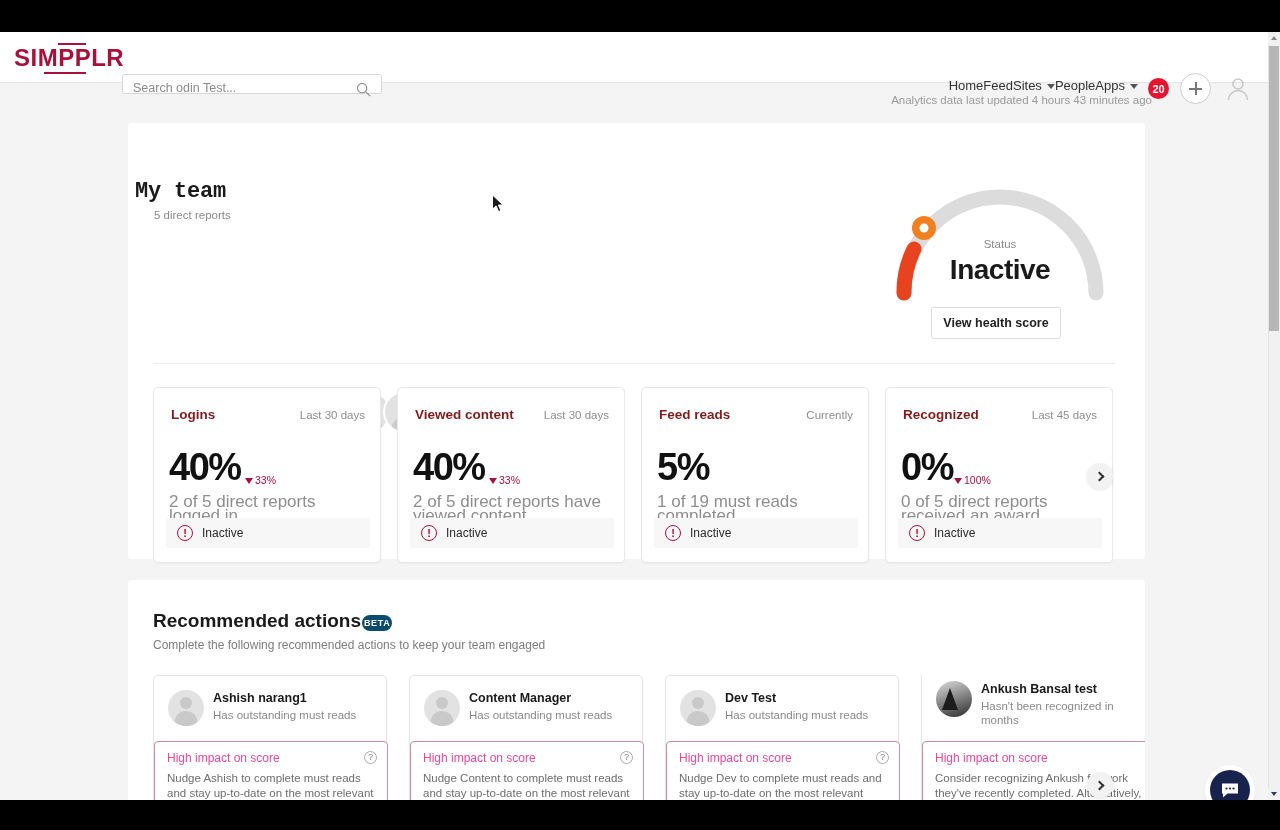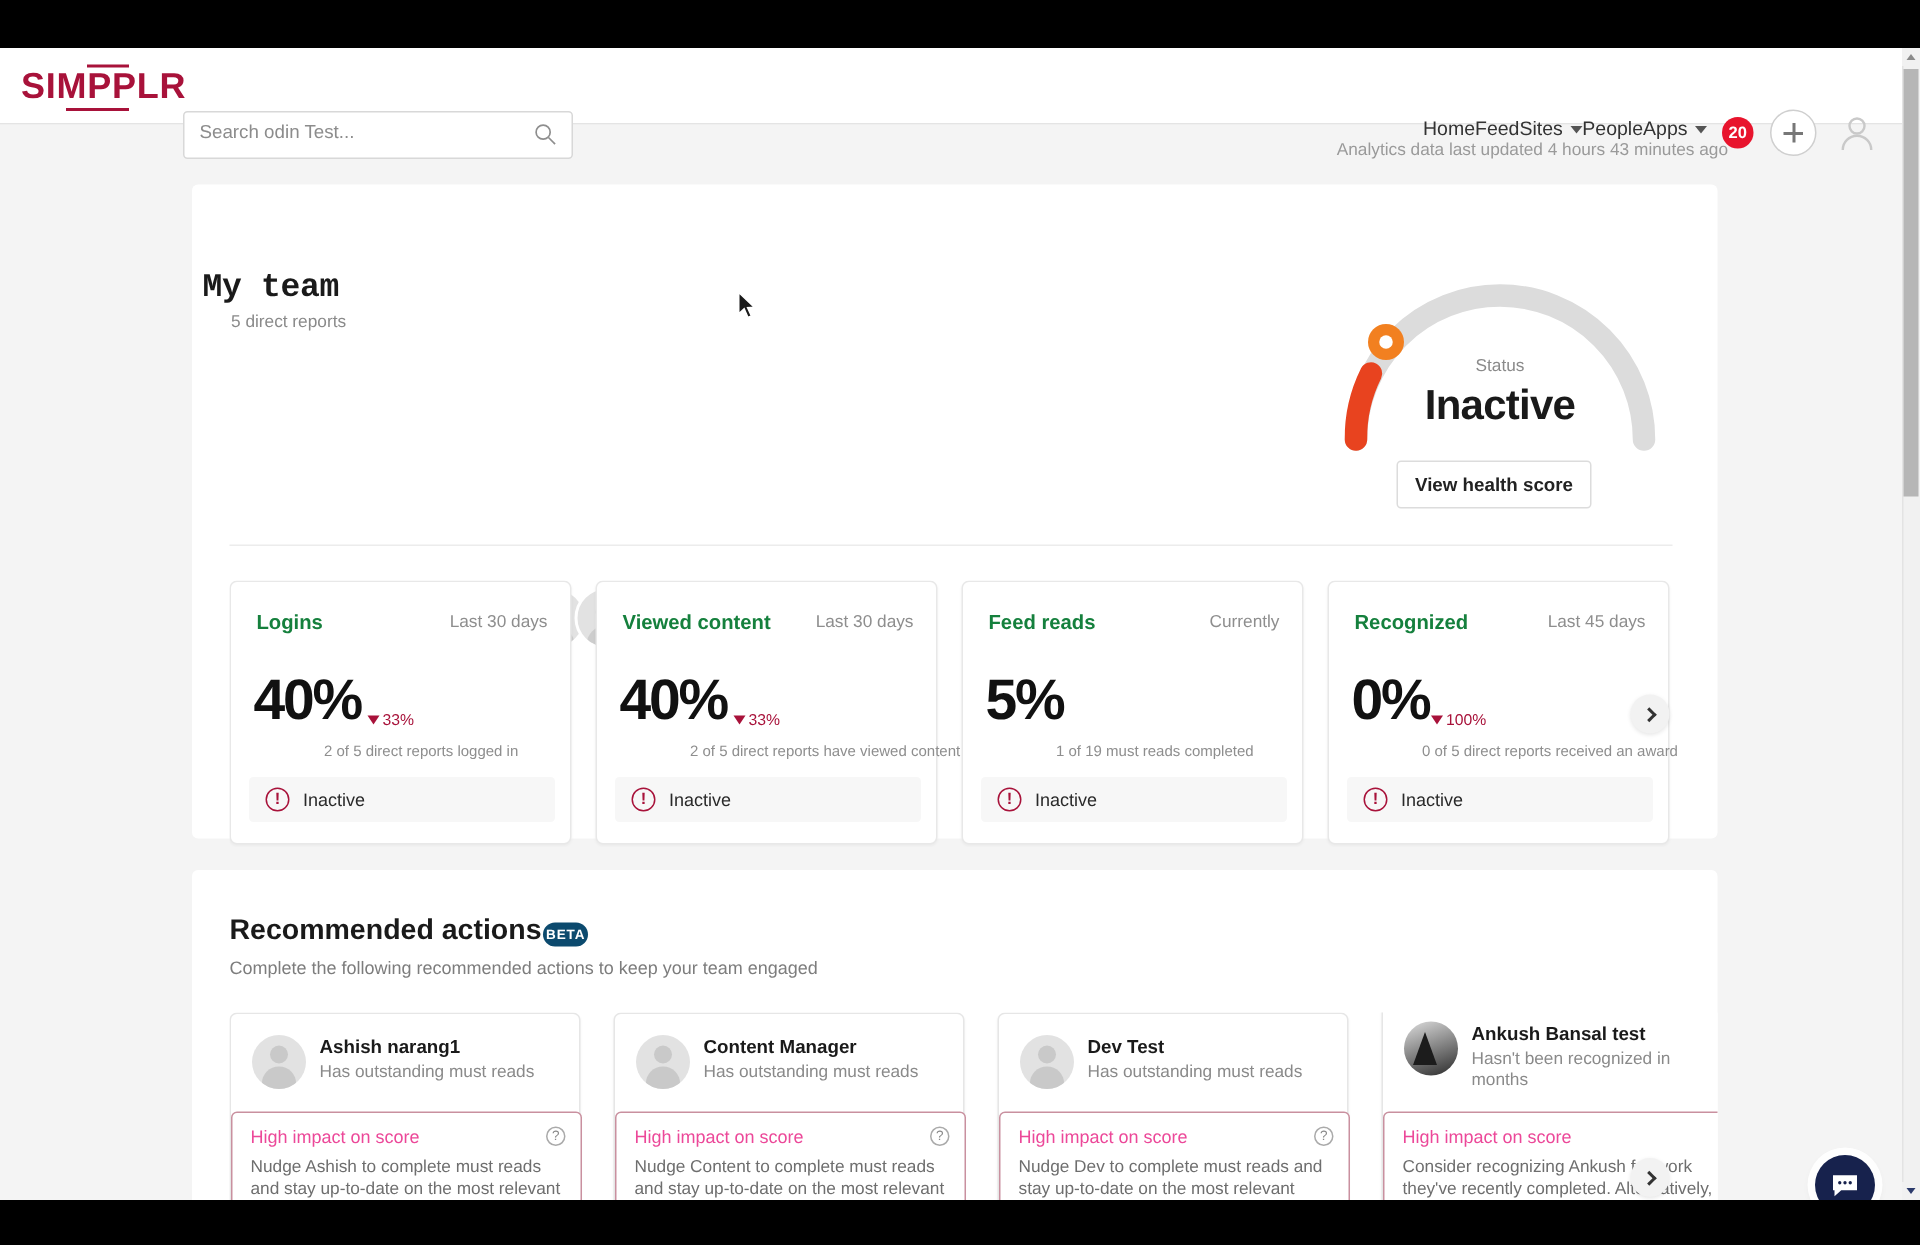--- a/index.html
+++ b/index.html
@@ -36,21 +36,21 @@
     font-family: "Liberation Sans", sans-serif;
   }
   #logo .bar-top, #logo .bar-bot {
     position: absolute; background: #a8123a; height: 2px;
   }
   #logo .bar-top { left: 44px; top: -1px; width: 28px; }
   #logo .bar-bot { left: 30px; top: 28px; width: 42px; }
 
   #search-box {
     position: absolute; left: 122px; top: 42px;
-    width: 260px; height: 32px;
+    width: 260px; height: 20px;
     border: 1px solid #d8d8d8; border-radius: 3px;
     background: #fff;
   }
   #search-input {
     position: absolute; left: 10px; top: 6px;
     border: none; outline: none; width: 200px;
     font-size: 12.5px; color: #555;
     font-family: "Liberation Sans", sans-serif;
     background: transparent;
   }
@@ -192,21 +192,21 @@
   }
   .stat-card {
     position: absolute; top: 0;
     width: 228px; height: 176px;
     background: #fff;
     border: 1px solid #e8e8e8; border-radius: 5px;
     box-shadow: 0 1px 2px rgba(0,0,0,0.04);
   }
   .stat-title {
     position: absolute; left: 17px; top: 19px;
-    font-size: 13.5px; font-weight: 700; color: #15803d;
+    font-size: 13.5px; font-weight: 700; color: #7f1d1d;
   }
   .stat-period {
     position: absolute; right: 15px; top: 21px;
     font-size: 11.5px; color: #8e8e8e; white-space: nowrap;
   }
   .stat-value {
     position: absolute; left: 15px; top: 58px;
     font-size: 38px; font-weight: 700; color: #111;
     letter-spacing: -1.5px;
   }
@@ -214,21 +214,21 @@
     position: absolute; top: 86px;
     font-size: 10.5px; color: #a8123a; white-space: nowrap;
   }
   .stat-delta .tri {
     display: inline-block; width: 0; height: 0;
     border-left: 4px solid transparent; border-right: 4px solid transparent;
     border-top: 6px solid #a8123a; margin-right: 2px;
   }
   .stat-desc {
     position: absolute; left: 15px; top: 107px; width: 198px;
-    font-size: 10px; color: #8e8e8e; line-height: 14px; margin-left: 47px;
+    font-size: 17px; color: #8e8e8e; line-height: 14px;
   }
   .stat-badge {
     position: absolute; left: 12px; bottom: 14px;
     width: 204px; height: 30px;
     background: #f7f7f7; border-radius: 3px;
     display: flex; align-items: center; gap: 9px; padding-left: 11px;
   }
   .badge-ico {
     width: 16px; height: 16px; border-radius: 50%;
     border: 1.3px solid #a8123a; color: #a8123a;

